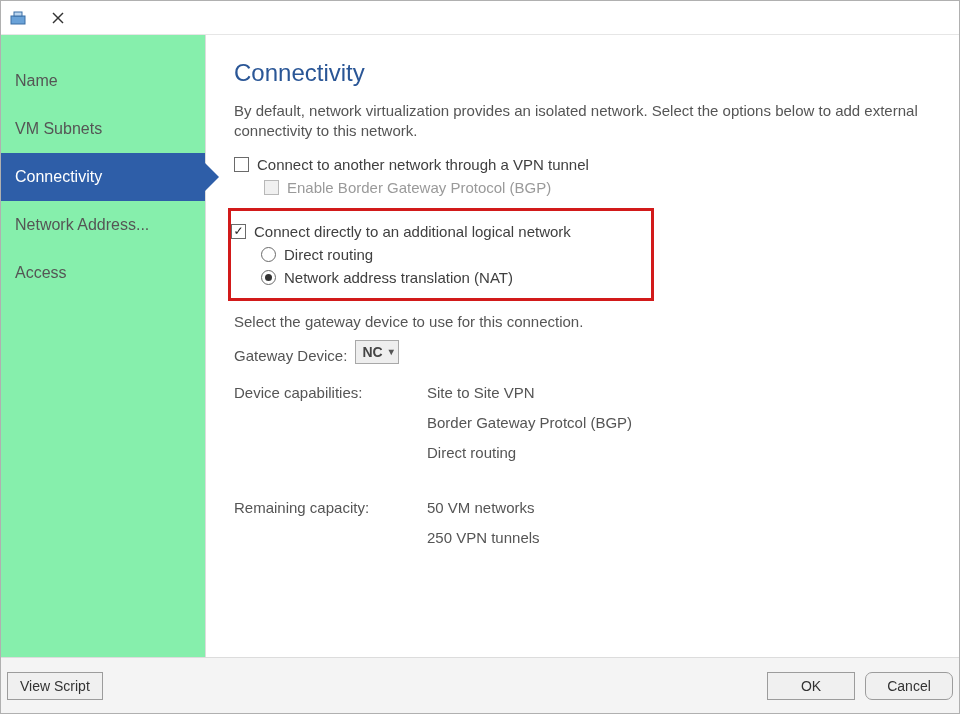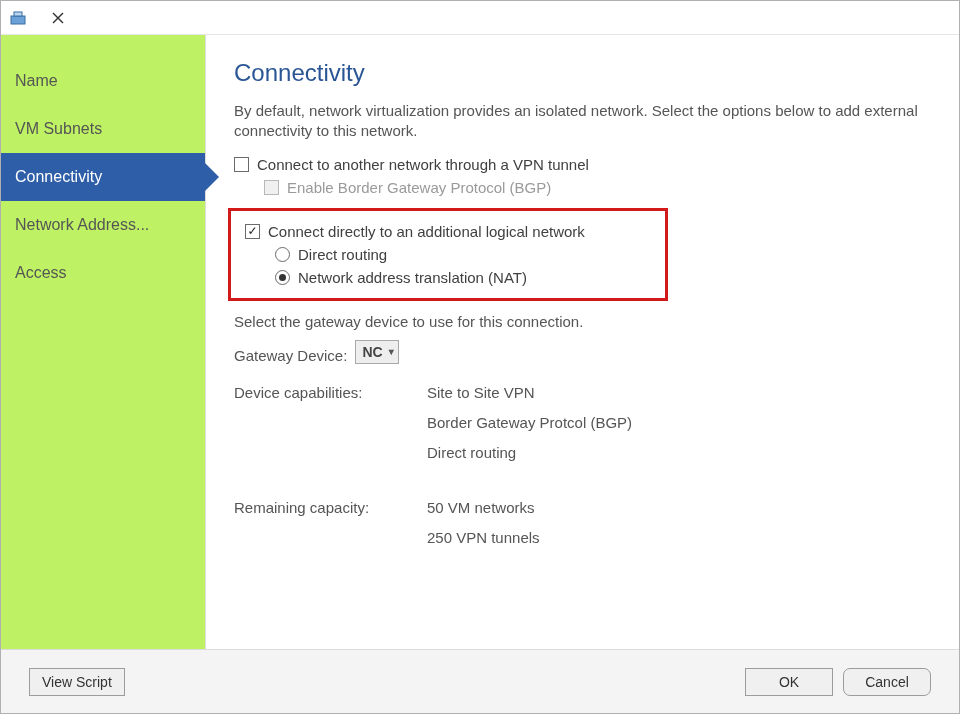--- a/index.html
+++ b/index.html
@@ -49,21 +49,21 @@
   }
 
   
   .body {
     flex: 1;
     display: flex;
     overflow: hidden;
   }
   .sidebar {
     width: 205px;
-    background: #bef264;
+    background: #86efac;
     border-right: 1px solid #dcdcdc;
     padding-top: 22px;
   }
   .nav-item {
     position: relative;
     height: 48px;
     display: flex;
     align-items: center;
     padding-left: 14px;
     color: #555;
@@ -134,21 +134,21 @@
   .rdo { border-radius: 50%; }
   .rdo.checked::after {
     content: "";
     width: 7px; height: 7px;
     background: #333;
     border-radius: 50%;
   }
 
   .highlight-box {
     border: 3px solid #d21a1a;
-    padding: 6px 80px 6px 14px;
+    padding: 6px 80px 6px 0;
     margin: 6px 0 12px -6px;
     display: inline-block;
   }
 
   .gateway-label {
     margin-top: 0;
     margin-bottom: 10px;
     color: #555;
   }
   .gdev-row {
@@ -180,26 +180,26 @@
     row-gap: 4px;
     column-gap: 10px;
     color: #555;
     font-size: 15px;
     gap: 13px;
   }
   .info-grid .spacer { height: 12px; grid-column: 1 / span 2; }
 
   
   .footer {
-    height: 64px;
+    height: 56px;
     border-top: 1px solid #dcdcdc;
     background: #f4f4f4;
     display: flex;
     align-items: center;
-    padding: 0 28px;
+    padding: 0 6px;
   }
   .btn {
     height: 28px;
     min-width: 88px;
     padding: 0 12px;
     border: 1px solid #9c9c9c;
     background: #f0f0f0;
     display: inline-flex;
     align-items: center;
     justify-content: center;

